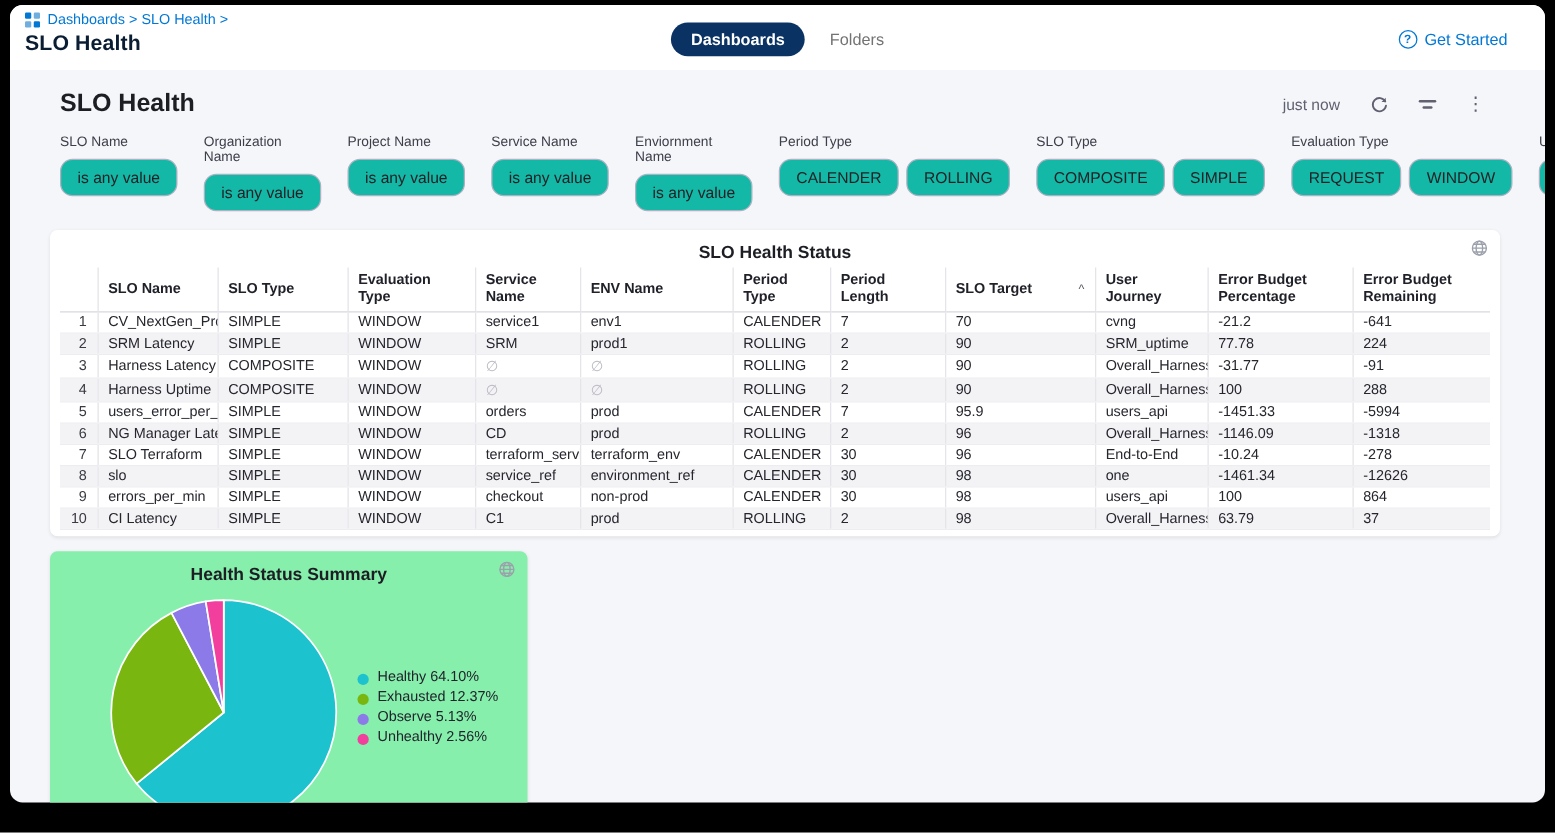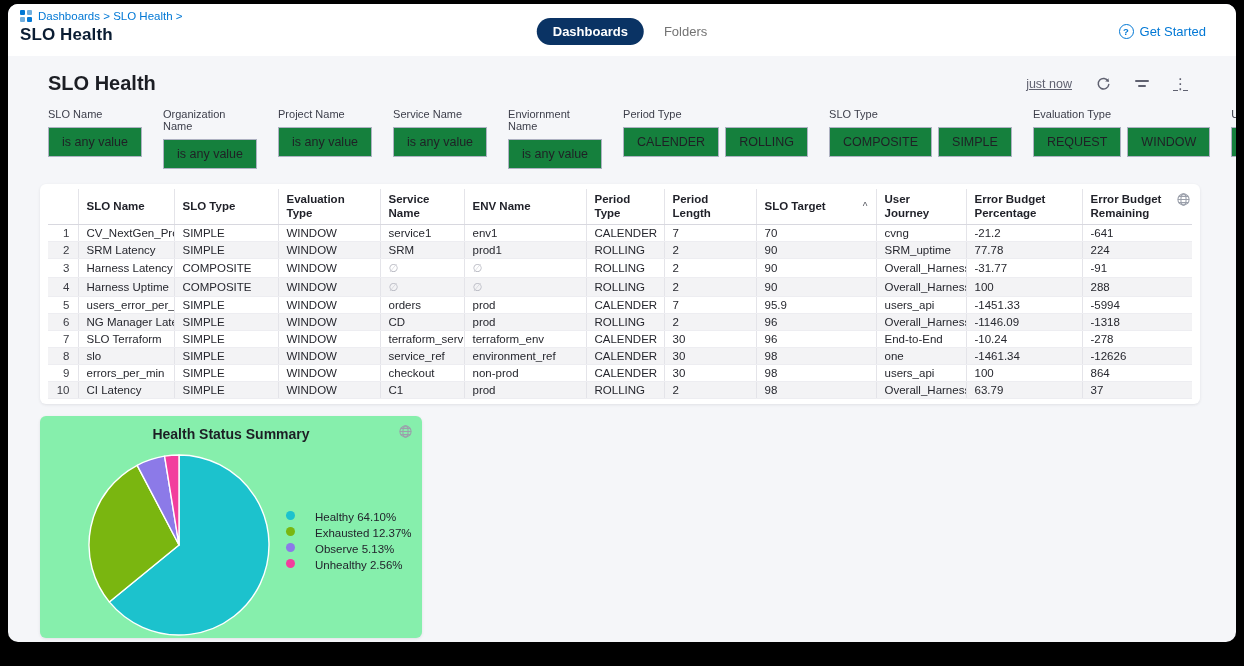--- a/index.html
+++ b/index.html
@@ -22,55 +22,55 @@
   .page-title { font-size:17px; font-weight:bold; color:#0b1d33; margin-top:3px; letter-spacing:.1px; }
   .tabs { position:absolute; left:50%; transform:translateX(-50%); top:14px; display:flex; align-items:center; gap:20px; }
   .tab { font-size:13px; color:#737373; cursor:pointer; }
   .tab.active { background:#0a3364; color:#fff; border-radius:999px; padding:6px 16px; font-weight:bold; }
   .get-started { position:absolute; right:30px; top:20px; display:flex; align-items:center; gap:6px; color:#0278d5; font-size:13px; cursor:pointer; }
   .help-icon { width:15px; height:15px; border:1.5px solid #0278d5; border-radius:50%; display:flex; align-items:center; justify-content:center; font-size:9.5px; font-weight:bold; color:#0278d5; }
 
   
   .dash-head { display:flex; justify-content:space-between; align-items:center; padding:16px 48px 0 40px; }
   .dash-title { font-size:20px; font-weight:bold; color:#1c1e24; }
-  .dash-controls { display:flex; align-items:center; gap:24px; color:#5f6170;text-decoration:underline; }
+  .dash-controls { display:flex; align-items:center; gap:24px; color:#5f6170; }
   .refreshed { font-size:12.5px; color:#5f6170; }
   .icon-btn { cursor:pointer; display:flex; align-items:center; justify-content:center; }
   .filter-lines { display:flex; flex-direction:column; gap:3.5px; align-items:center; }
   .filter-lines i { display:block; height:1.6px; background:#5f6170; border-radius:2px; }
   .filter-lines i:nth-child(1){ width:14px; }
   .filter-lines i:nth-child(2){ width:8px; }
   .kebab { font-size:15px; color:#5f6170; line-height:12px; }
 
   
   .filters { display:flex; gap:21px; padding:13px 20px 0 40px; }
   .fgroup .flabel { font-size:11px; color:#3c3e4a; margin-bottom:7px; display:block; }
   .fbtns { display:flex; gap:6px; }
-  .fbtn { background:#15803d; border:1px solid #aeb1c2; border-radius:0; padding:7px 13px; font-size:12.5px; color:#1f2025; cursor:pointer; white-space:nowrap; }
+  .fbtn { background:#14b8a6; border:1px solid #aeb1c2; border-radius:10px; padding:7px 13px; font-size:12.5px; color:#1f2025; cursor:pointer; white-space:nowrap; }
 
   
   .table-card { background:#fff; border-radius:6px; margin:15px 36px 0 32px; box-shadow:0 1px 3px rgba(40,41,61,.10); position:relative; padding:5px 8px 5px; }
   .card-title { text-align:center; font-size:14px; font-weight:bold; color:#1c1e24; padding:4px 0 5px; }
   .globe-btn { position:absolute; top:8px; right:10px; cursor:pointer; }
   table { border-collapse:collapse; table-layout:fixed; width:1144px; font-size:11.5px; color:#26272e; }
   th { text-align:left; font-weight:bold; padding:3px 8px; border-bottom:1px solid #d8d8df; vertical-align:middle; line-height:1.25; height:34px; color:#1f2028; cursor:pointer; }
   th + th, td + td { border-left:1px solid #e4e4e9; }
   td { padding:2px 8px; border-bottom:1px solid #ededf1; white-space:nowrap; overflow:hidden; height:16px; }
   tbody tr:nth-child(even) td { background:#f3f3f5; }
   td.num { text-align:right; color:#3a3b42; }
   th.num { border-bottom:1px solid #d8d8df; }
   .empty { color:#b9bac3; }
   .sort-caret { float:right; color:#54565f; font-size:10px; font-weight:normal; margin-top:2px; }
 
   
   .pie-card { background:#86efac; border-radius:6px; margin:12px 0 0 32px; width:382px; height:222px; position:relative; box-shadow:0 1px 3px rgba(40,41,61,.10); overflow:hidden; }
   .pie-card .card-title { padding-top:10px; }
   .pie-svg { position:absolute; left:46px; top:36px; }
   .legend { position:absolute; left:246px; top:95px; display:flex; flex-direction:column; gap:4px; }
-  .legend-item { display:flex; align-items:flex-start; gap:20px; font-size:11.5px; color:#22242c; }
+  .legend-item { display:flex; align-items:flex-end; gap:7px; font-size:11.5px; color:#22242c; }
   .legend-dot { width:9px; height:9px; border-radius:50%; flex:none; }
 
   svg .stroke { stroke:#9ba0ab; fill:none; stroke-width:1.1; }
 </style>
 </head>
 <body>
 
 <div class="app">
 
   <div class="topbar">
@@ -168,20 +168,21 @@
       </div>
       <div class="fgroup">
         <span class="flabel">User Journey</span>
         <div class="fbtns">
           <button class="fbtn">is any value</button>
         </div>
       </div>
     </div>
 
   <div class="table-card">
+    <div class="card-title">SLO Health Status</div>
     <span class="globe-btn">
       <svg width="13" height="13" viewBox="0 0 13 13">
           <circle class="stroke" cx="6.5" cy="6.5" r="5.6"></circle>
           <ellipse class="stroke" cx="6.5" cy="6.5" rx="2.6" ry="5.6"></ellipse>
           <line class="stroke" x1="0.9" y1="6.5" x2="12.1" y2="6.5"></line>
           <line class="stroke" x1="1.6" y1="3.4" x2="11.4" y2="3.4"></line>
           <line class="stroke" x1="1.6" y1="9.6" x2="11.4" y2="9.6"></line>
         </svg>
     </span>
     <table>

